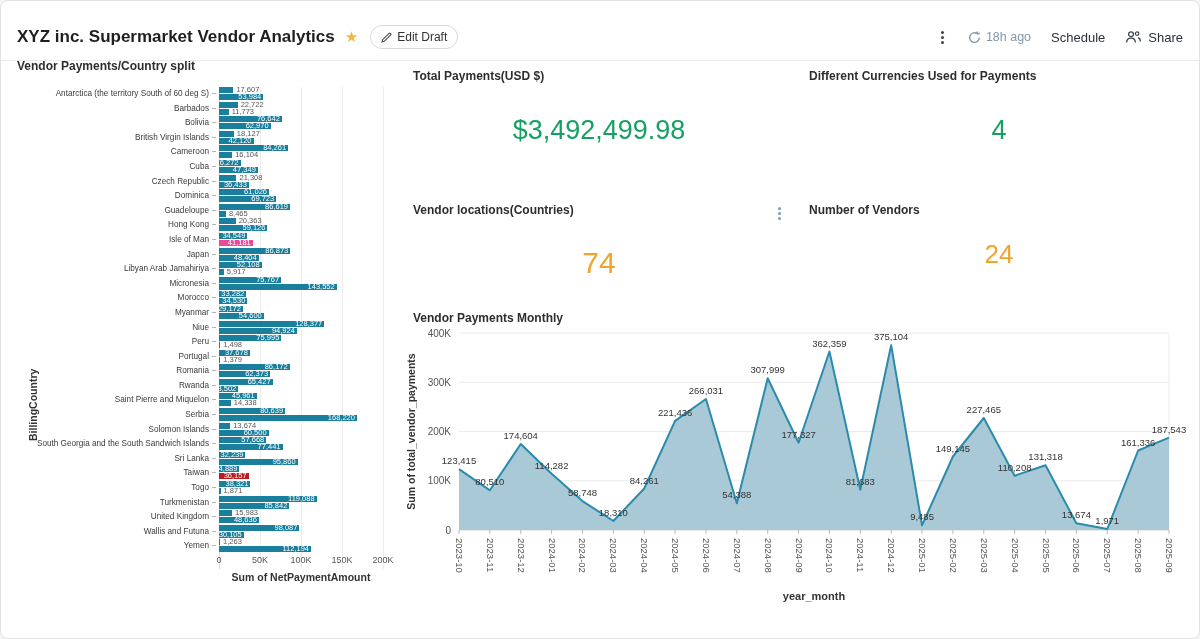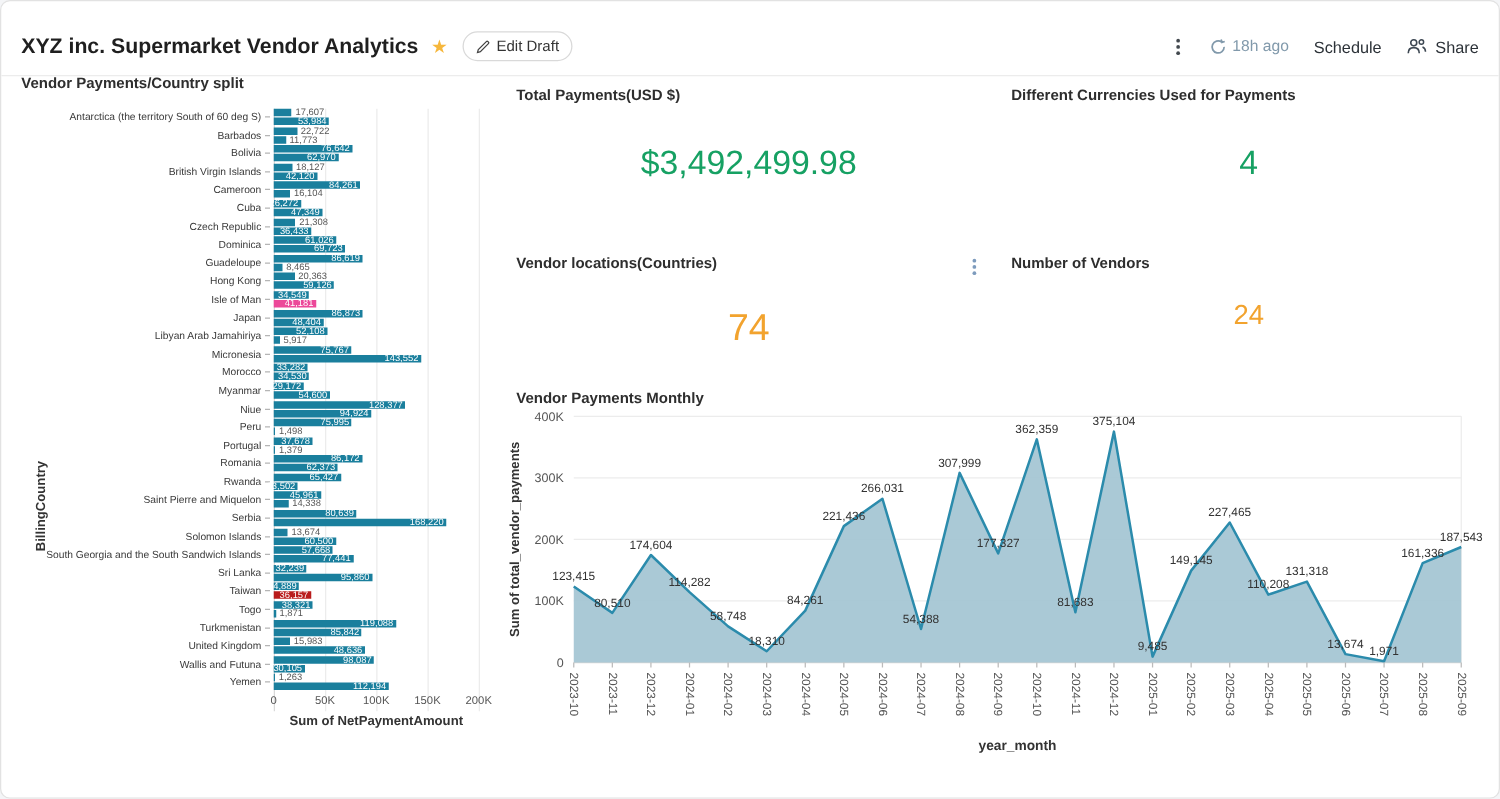--- a/index.html
+++ b/index.html
@@ -444,21 +444,21 @@
               </div>
             </div>
           </div>
           <div class="grp">
             <div class="cname">United Kingdom</div>
             <div class="ctick"></div>
             <div class="cbars">
               <div class="bar b0" style="width: 13.1061px; background: rgb(26, 127, 157);">
                 <span class="bar-label out">15,983</span>
               </div>
-              <div class="bar b1" style="width: 39.8815px; background: rgb(26, 127, 157); padding-left: 33px;">
+              <div class="bar b1" style="width: 39.8815px; background: rgb(26, 127, 157);">
                 <span class="bar-label in">48,636</span>
               </div>
             </div>
           </div>
           <div class="grp">
             <div class="cname">Wallis and Futuna</div>
             <div class="ctick"></div>
             <div class="cbars">
               <div class="bar b0" style="width: 80.4313px; background: rgb(26, 127, 157);">
                 <span class="bar-label in">98,087</span>
@@ -507,21 +507,21 @@
       <span class="kebab blue">
           <i></i>
           <i></i>
           <i></i>
         </span>
     </div>
     <div class="big-num" style="margin-top: 22px; font-size: 30px; color: rgb(242, 163, 46);">74</div>
   </div>
   <div class="tile" style="left:796px;top:190px;width:380px;">
     <div class="panel-title">Number of Vendors</div>
-    <div class="big-num" style="margin-top: 22px; font-size: 22px; color: rgb(242, 163, 46);">24</div>
+    <div class="big-num" style="margin-top: 22px; font-size: 26px; color: rgb(242, 163, 46);">24</div>
   </div>
 
   <div class="monthly">
     <div class="panel-title">Vendor Payments Monthly</div>
     <svg id="monthly-svg" width="796" height="300" viewBox="0 0 796 300">
         <line x1="58" y1="205" x2="768" y2="205" stroke="#d8d8d8" stroke-width="1"></line>
         <text x="50" y="208.5" text-anchor="end" font-size="10" fill="#555">0</text>
         <line x1="58" y1="155.75" x2="768" y2="155.75" stroke="#ececec" stroke-width="1"></line>
         <text x="50" y="159.25" text-anchor="end" font-size="10" fill="#555">100K</text>
         <line x1="58" y1="106.5" x2="768" y2="106.5" stroke="#ececec" stroke-width="1"></line>

